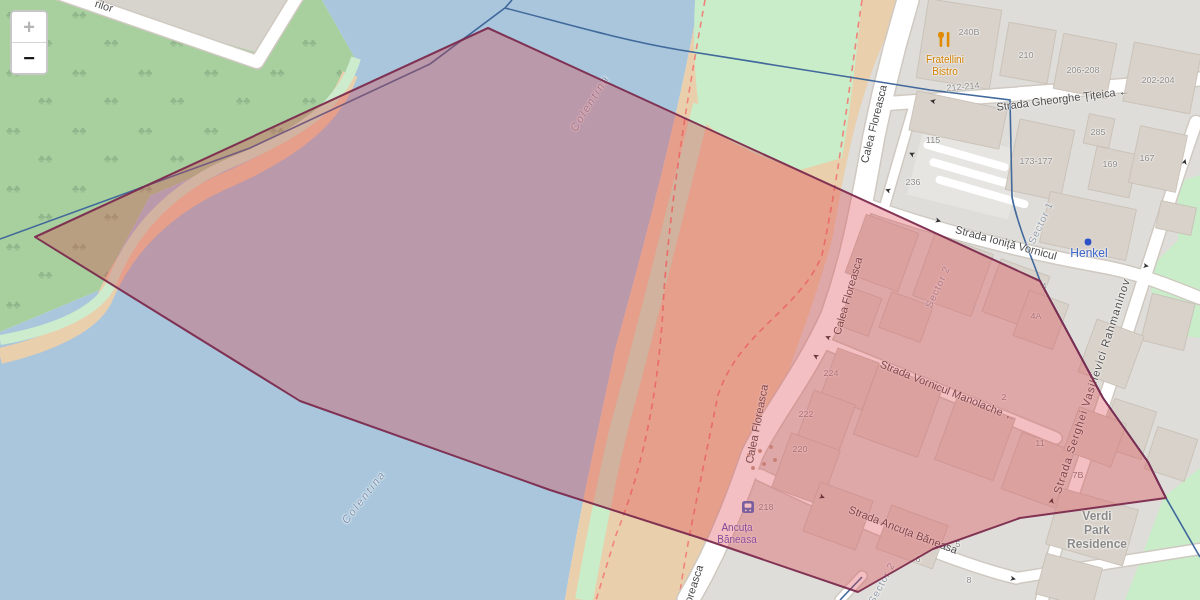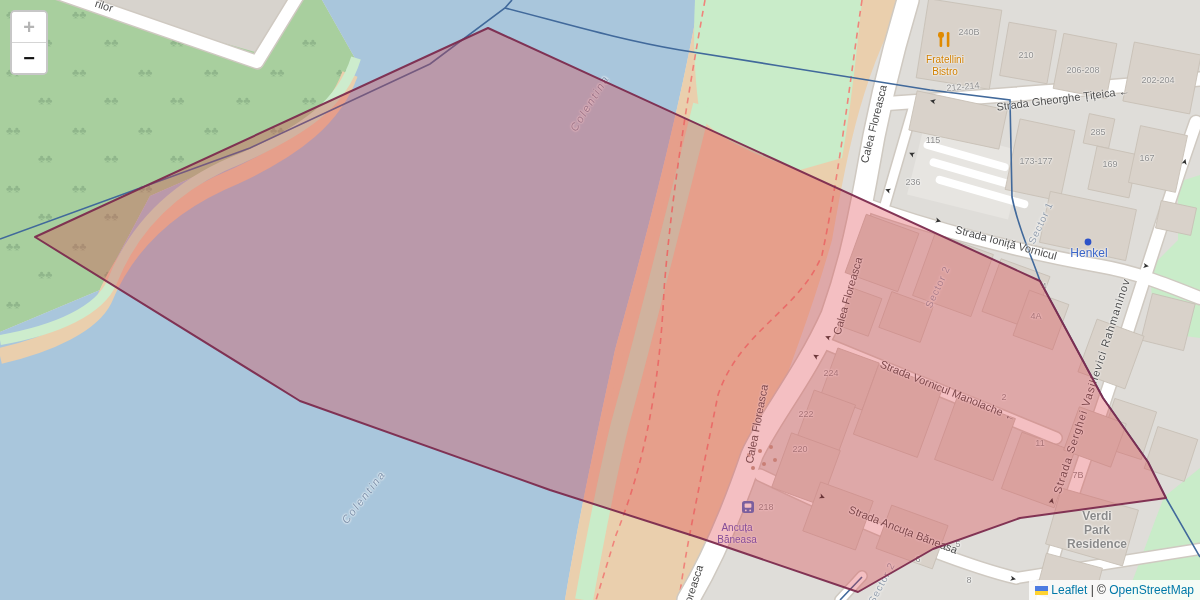--- a/index.html
+++ b/index.html
@@ -253,15 +253,14 @@
 
   <svg id="overlay" width="1200" height="600" viewBox="0 0 1200 600">
     <polygon class="redpoly" style="pointer-events:auto" points="488,28 1040,281 1103,398 1148,462 1166,498 1020,518 933,549 858,592 700,538 550,490 300,401 35,237"></polygon>
   </svg>
 
   <div id="zoomctl">
     <a class="zbtn disabled">+</a>
     <a class="zbtn">−</a>
   </div>
 
-  <div id="attrib"><span class="flag"><span class="f-top" style="display:block"></span><span class="f-bot" style="display:block"></span></span><a>Leaflet</a><span> | © </span><a>OpenStreetMap</a></div>
 
 </div>
 
 </body></html>

